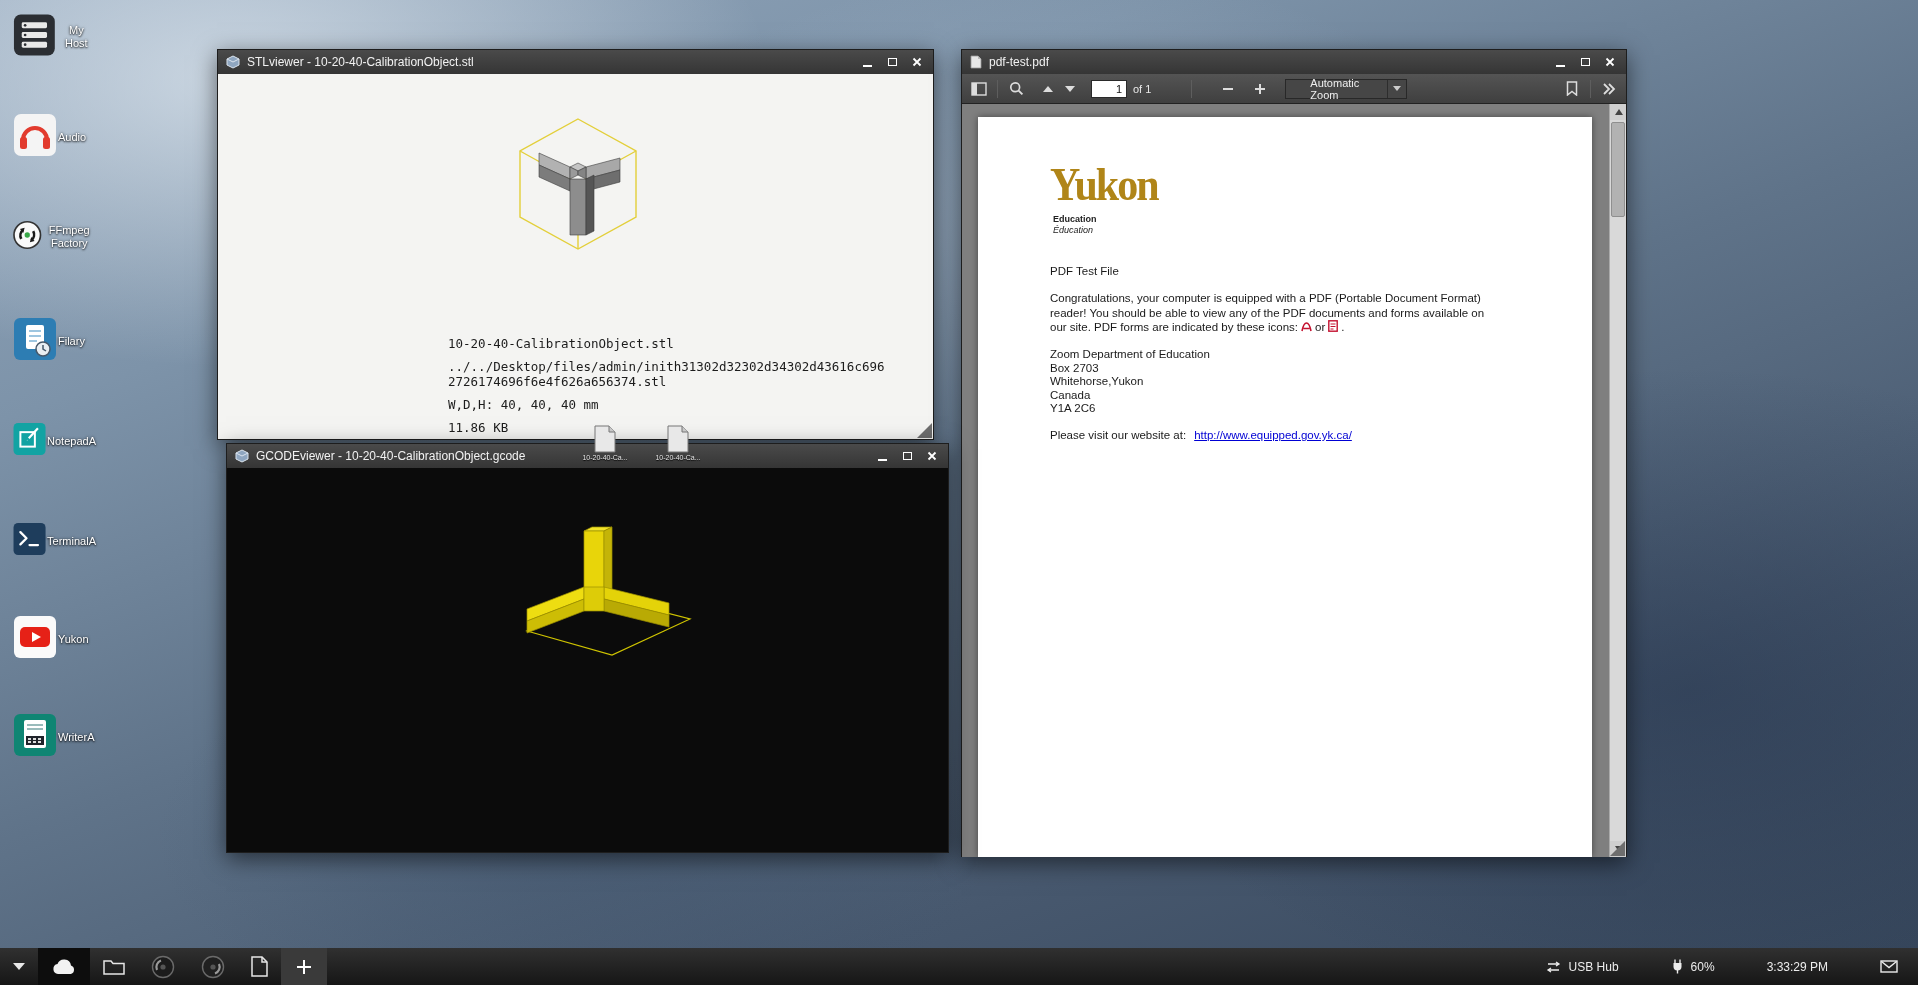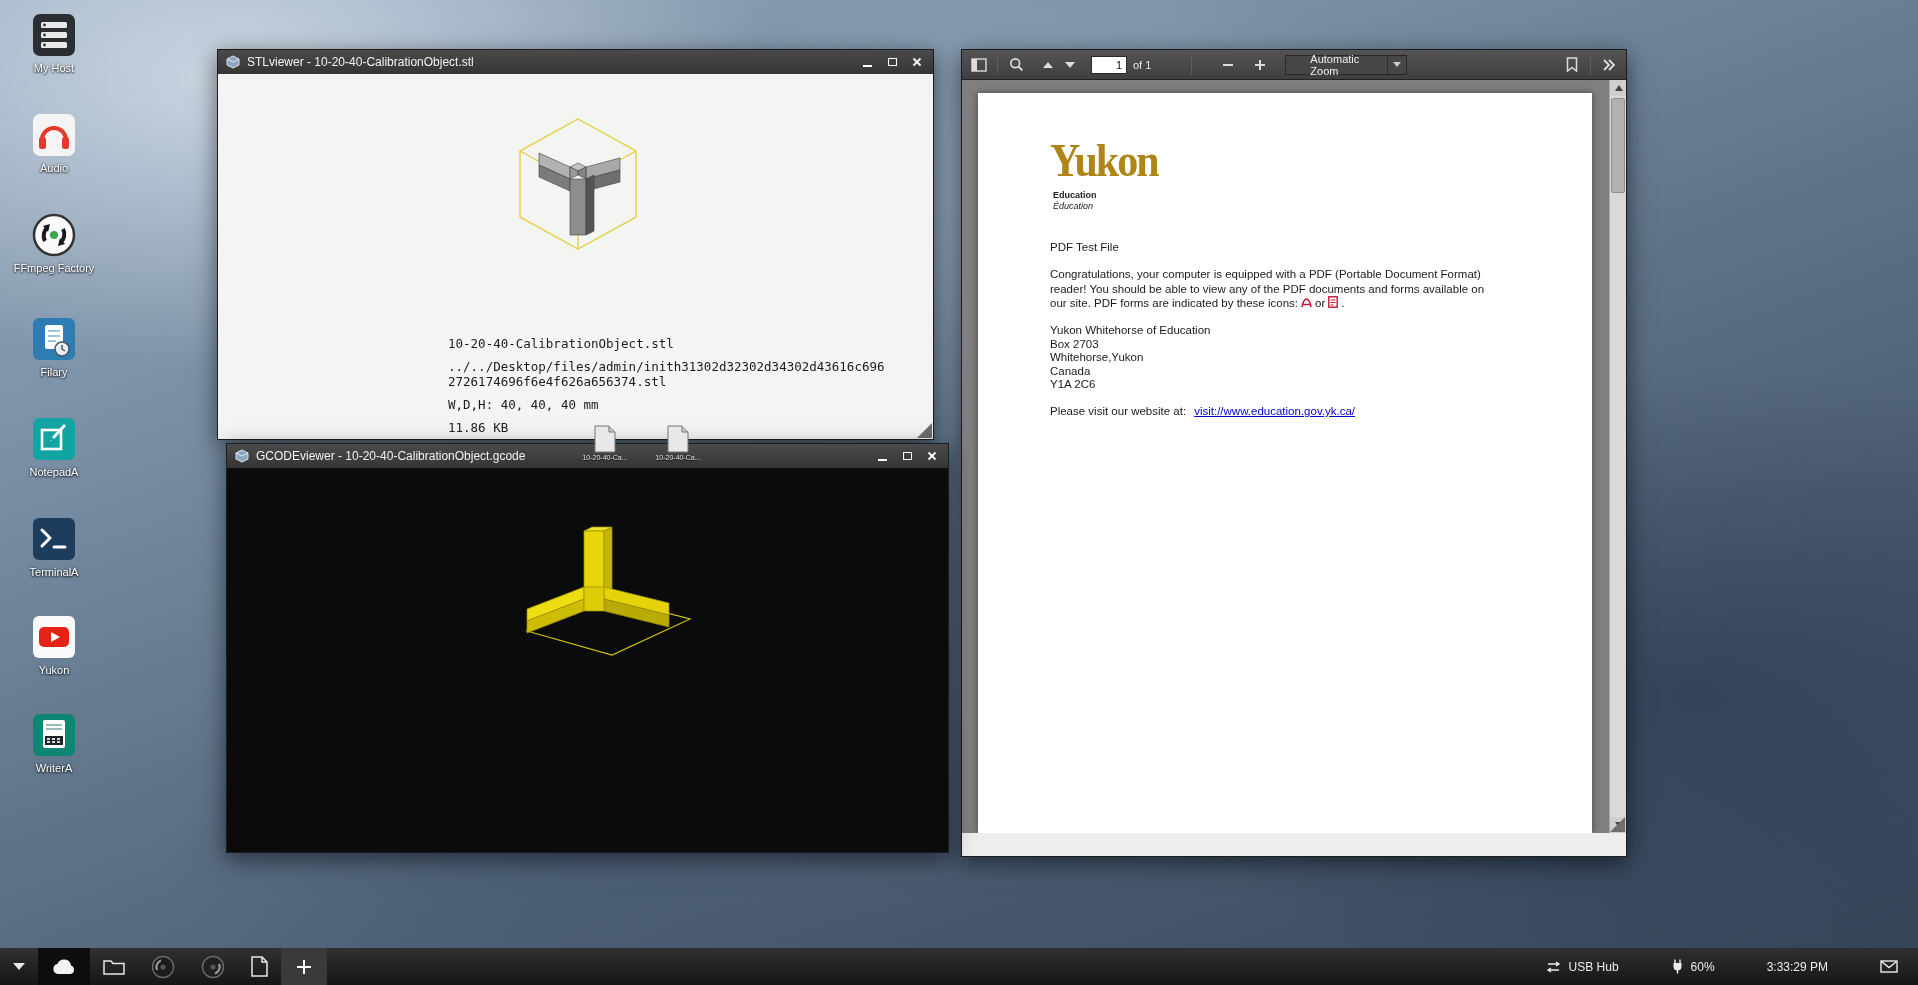--- a/index.html
+++ b/index.html
@@ -9,21 +9,21 @@
     position:relative;
     background:
       radial-gradient(ellipse 900px 480px at 12% 8%, rgba(235,242,248,.65), transparent 60%),
       radial-gradient(ellipse 700px 380px at 55% 22%, rgba(190,205,222,.35), transparent 65%),
       radial-gradient(ellipse 820px 460px at 88% 70%, rgba(30,45,70,.45), transparent 70%),
       radial-gradient(ellipse 600px 300px at 30% 85%, rgba(60,80,105,.4), transparent 70%),
       linear-gradient(160deg,#93a7bc 0%,#7d93a9 25%,#5f7389 50%,#47586e 75%,#35455a 100%);
   }
 
   
-  .desk-icon { position:absolute; left:12px; width:84px; display:flex; flex-direction:column; align-items:center; cursor:default; }
+  .desk-icon { position:absolute; left:12px; width:84px; display:flex; flex-direction:row; align-items:center; cursor:default; }
   .desk-icon .glyph { width:46px; height:46px; }
   .desk-icon .lbl { margin-top:4px; font-size:11px; color:#fff; text-align:center; line-height:13px;
                     text-shadow:0 1px 2px rgba(0,0,0,.85), 0 0 3px rgba(0,0,0,.6); max-width:82px; }
 
   
   .window { position:absolute; border:1px solid #1d1d1d; box-shadow:0 6px 22px rgba(0,0,0,.55); background:#eee; }
   .titlebar { height:24px; background:linear-gradient(#4a4a4a,#353535); display:flex; align-items:center;
               padding:0 8px; gap:7px; }
   .titlebar .wtitle { color:#f2f2f2; font-size:12px; white-space:nowrap; overflow:hidden; }
   .win-controls { margin-left:auto; display:flex; gap:9px; align-items:center; }
@@ -302,20 +302,40 @@
         <polygon points="55,128 112,106 112,118 55,140" fill="#cdbd05"></polygon>
         <polygon points="132,94 197,110 197,122 132,106" fill="#e4d309"></polygon>
         <polygon points="132,106 197,122 197,134 132,118" fill="#b9aa04"></polygon>
         <polygon points="112,94 132,94 132,118 112,118" fill="#ddcc08"></polygon>
       </g>
     </svg>
   </div>
 </div>
 
 <div class="window" id="pdf-window">
+  <div class="titlebar">
+    <svg width="12" height="14" viewBox="0 0 12 14">
+        <path d="M1 1 h7 l3 3 v9 h-10 z" fill="#e8e8e8" stroke="#999" stroke-width="0.8"></path>
+        <path d="M8 1 v3 h3" fill="#bbb"></path>
+      </svg>
+    <span class="wtitle">pdf-test.pdf</span>
+    <div class="win-controls">
+      <div class="tb-btn">
+          <div class="min-glyph"></div>
+        </div>
+      <div class="tb-btn">
+          <div class="max-glyph"></div>
+        </div>
+      <div class="tb-btn">
+          <svg width="10" height="10" viewBox="0 0 10 10">
+            <path d="M1.5 1.5 L8.5 8.5 M8.5 1.5 L1.5 8.5" stroke="#fff" stroke-width="1.8"></path>
+          </svg>
+        </div>
+    </div>
+  </div>
 
   <div class="pdf-toolbar">
     <div class="tool-btn">
       <svg width="16" height="14" viewBox="0 0 16 14">
           <rect x="1" y="1" width="14" height="12" fill="none" stroke="#ddd" stroke-width="1.4"></rect>
           <rect x="1" y="1" width="5" height="12" fill="#ddd"></rect>
         </svg>
     </div>
     <div class="tool-sep"></div>
     <div class="tool-btn">
@@ -372,28 +392,28 @@
         <div><span>our site.  PDF forms are indicated by these icons:</span><span class="mini-icon"><svg width="11" height="11" viewBox="0 0 11 11">
                 <path d="M1 10 C2 5 4 2 5.5 2 C7 2 9 5 10 10 M2.5 7.5 h6" fill="none" stroke="#c41230" stroke-width="1.6"></path>
               </svg></span><span>or</span><span class="mini-icon"><svg width="10" height="12" viewBox="0 0 10 12">
                 <rect x="0.8" y="0.8" width="8.4" height="10.4" fill="#fff" stroke="#c41230" stroke-width="1.4"></rect>
                 <line x1="2.5" y1="4" x2="7.5" y2="4" stroke="#c41230" stroke-width="1"></line>
                 <line x1="2.5" y1="6.5" x2="7.5" y2="6.5" stroke="#c41230" stroke-width="1"></line>
                 <line x1="2.5" y1="9" x2="5.5" y2="9" stroke="#c41230" stroke-width="1"></line>
               </svg></span><span>.</span></div>
       </div>
       <div class="doc-address">
-        <div>Yukon Whitehorse of Education</div>
+        <div>Zoom Department of Education</div>
         <div>Box 2703</div>
         <div>Whitehorse,Yukon</div>
         <div>Canada</div>
         <div>Y1A 2C6</div>
       </div>
       <div class="doc-visit">
-        <span>Please visit our website at:</span><a href="#">visit://www.education.gov.yk.ca/</a>
+        <span>Please visit our website at:</span><a href="#">http://www.equipped.gov.yk.ca/</a>
       </div>
     </div>
     <div class="scrollbar">
       <div class="sb-btn" style="top:0">
           <div class="sb-tri-up"></div>
         </div>
       <div class="sb-thumb"></div>
       <div class="sb-btn" style="bottom:0">
           <div class="sb-tri-down"></div>
         </div>

